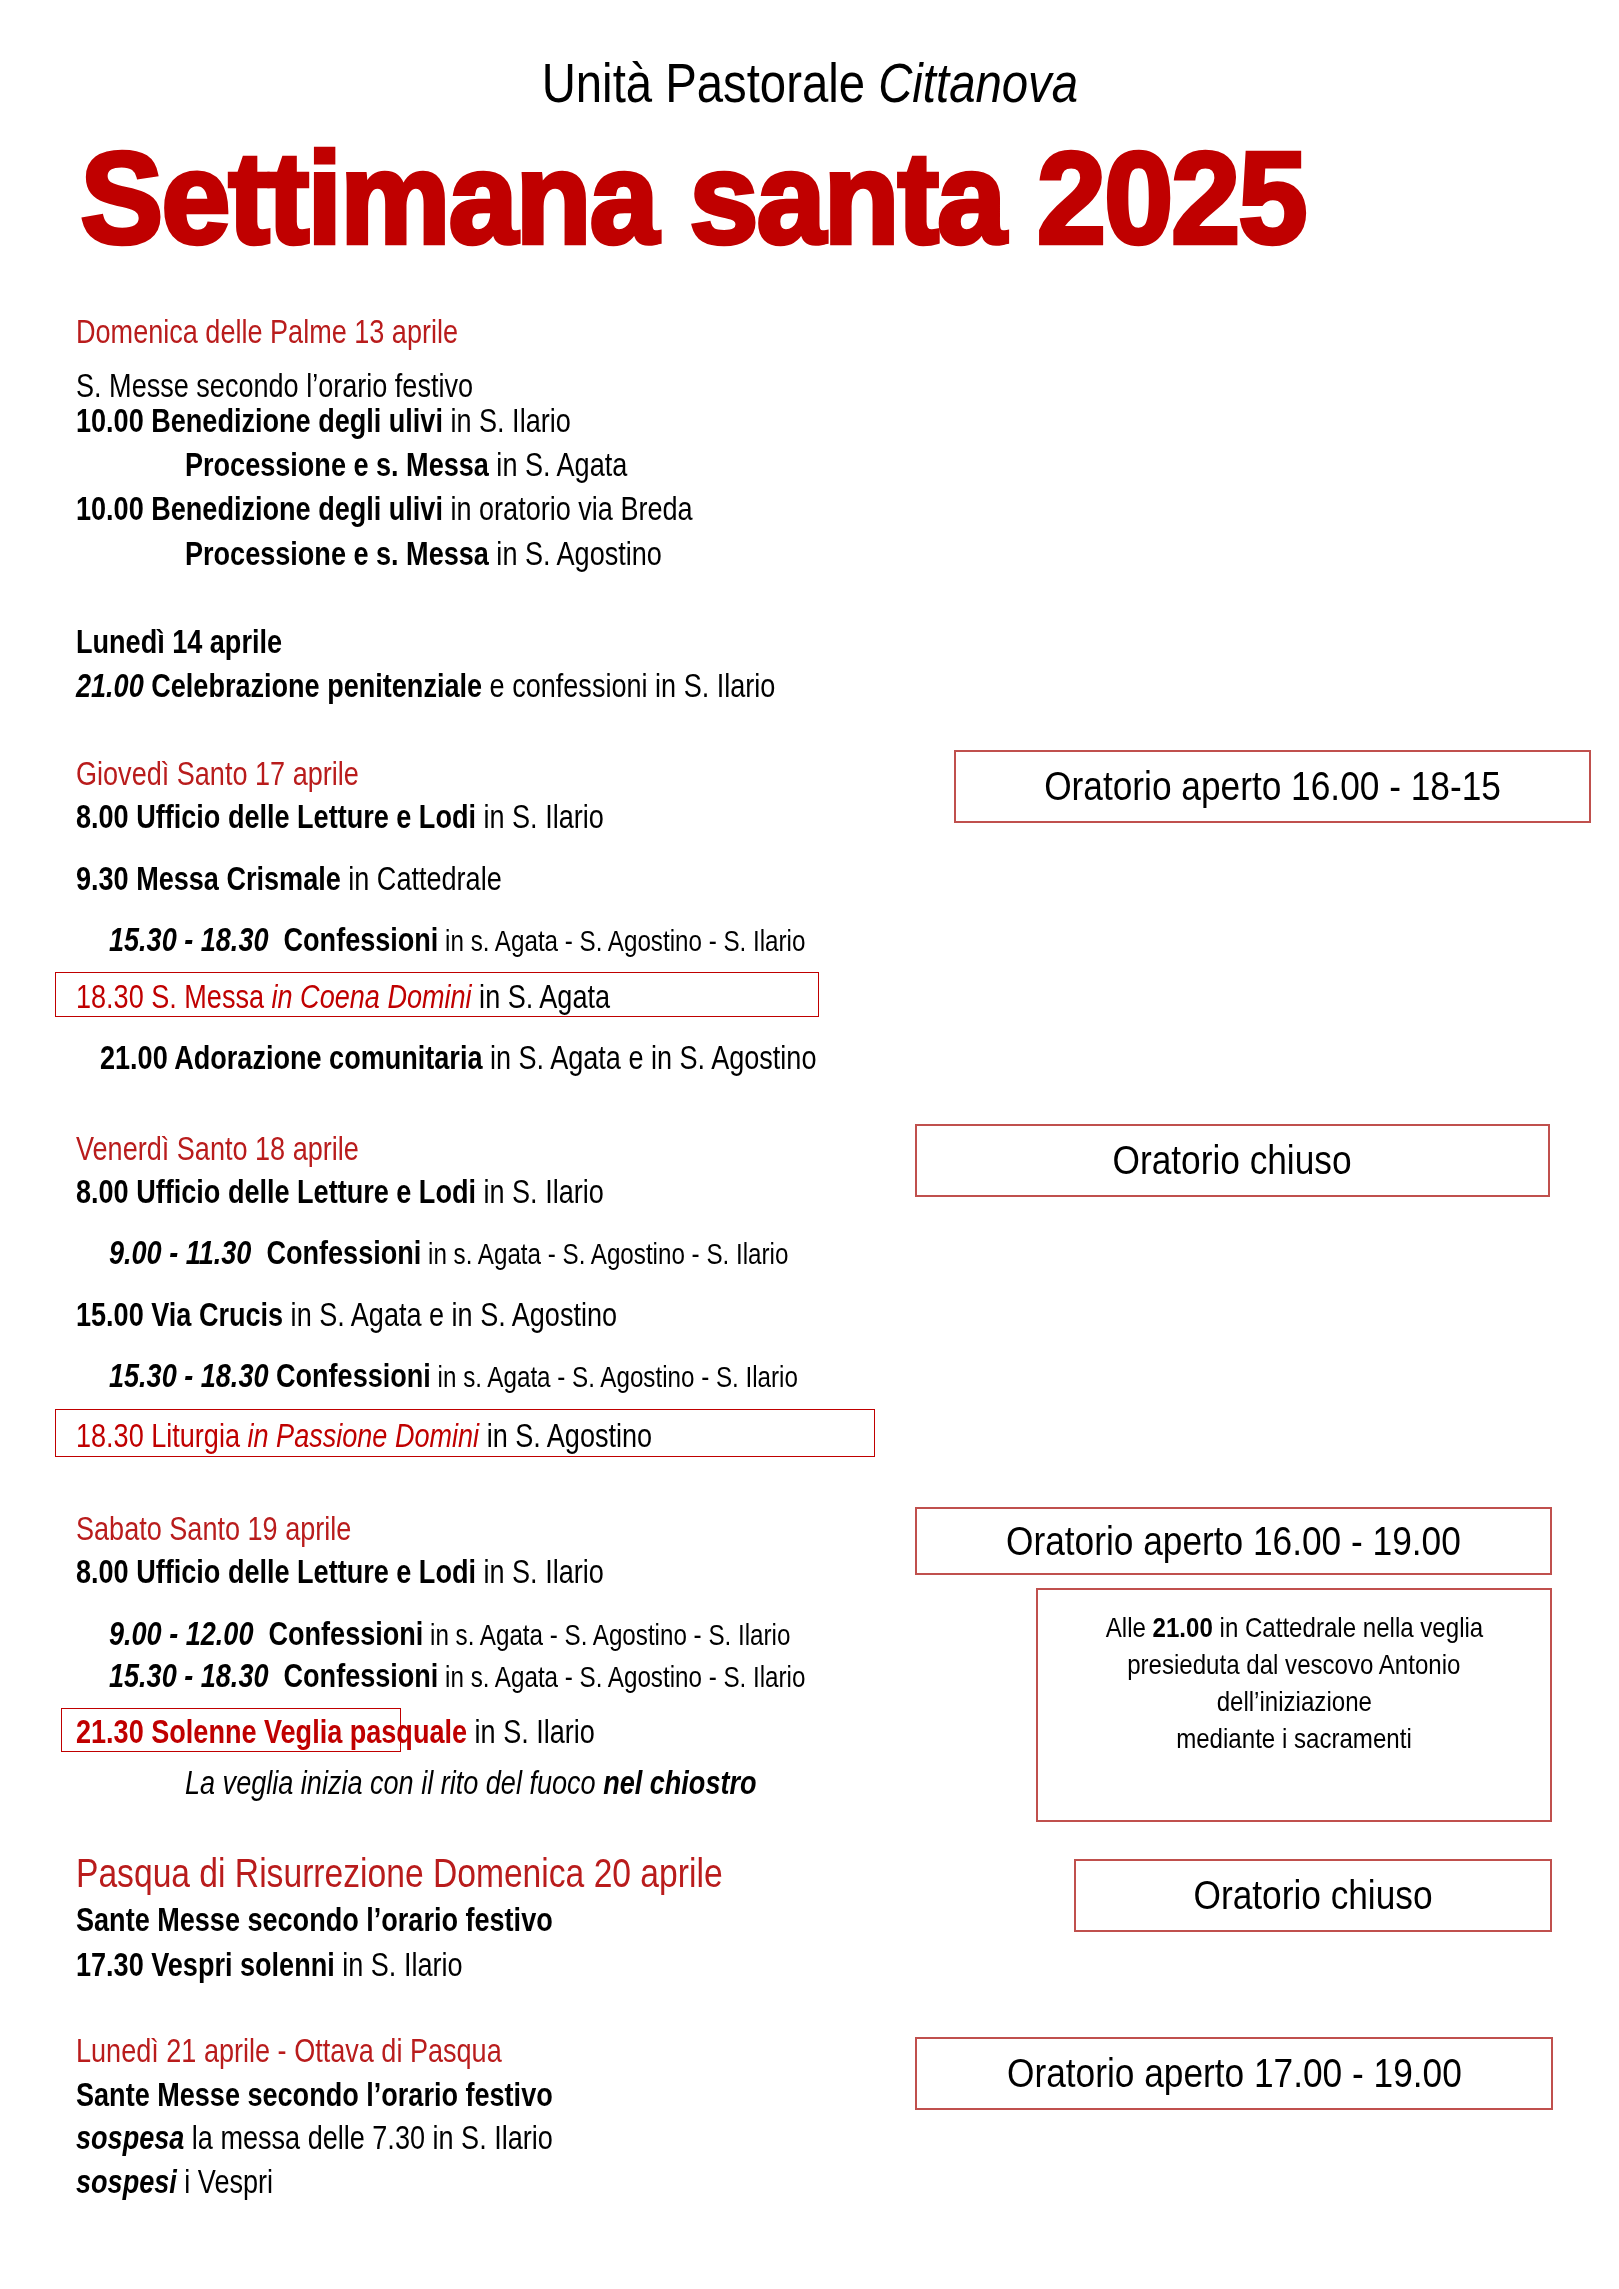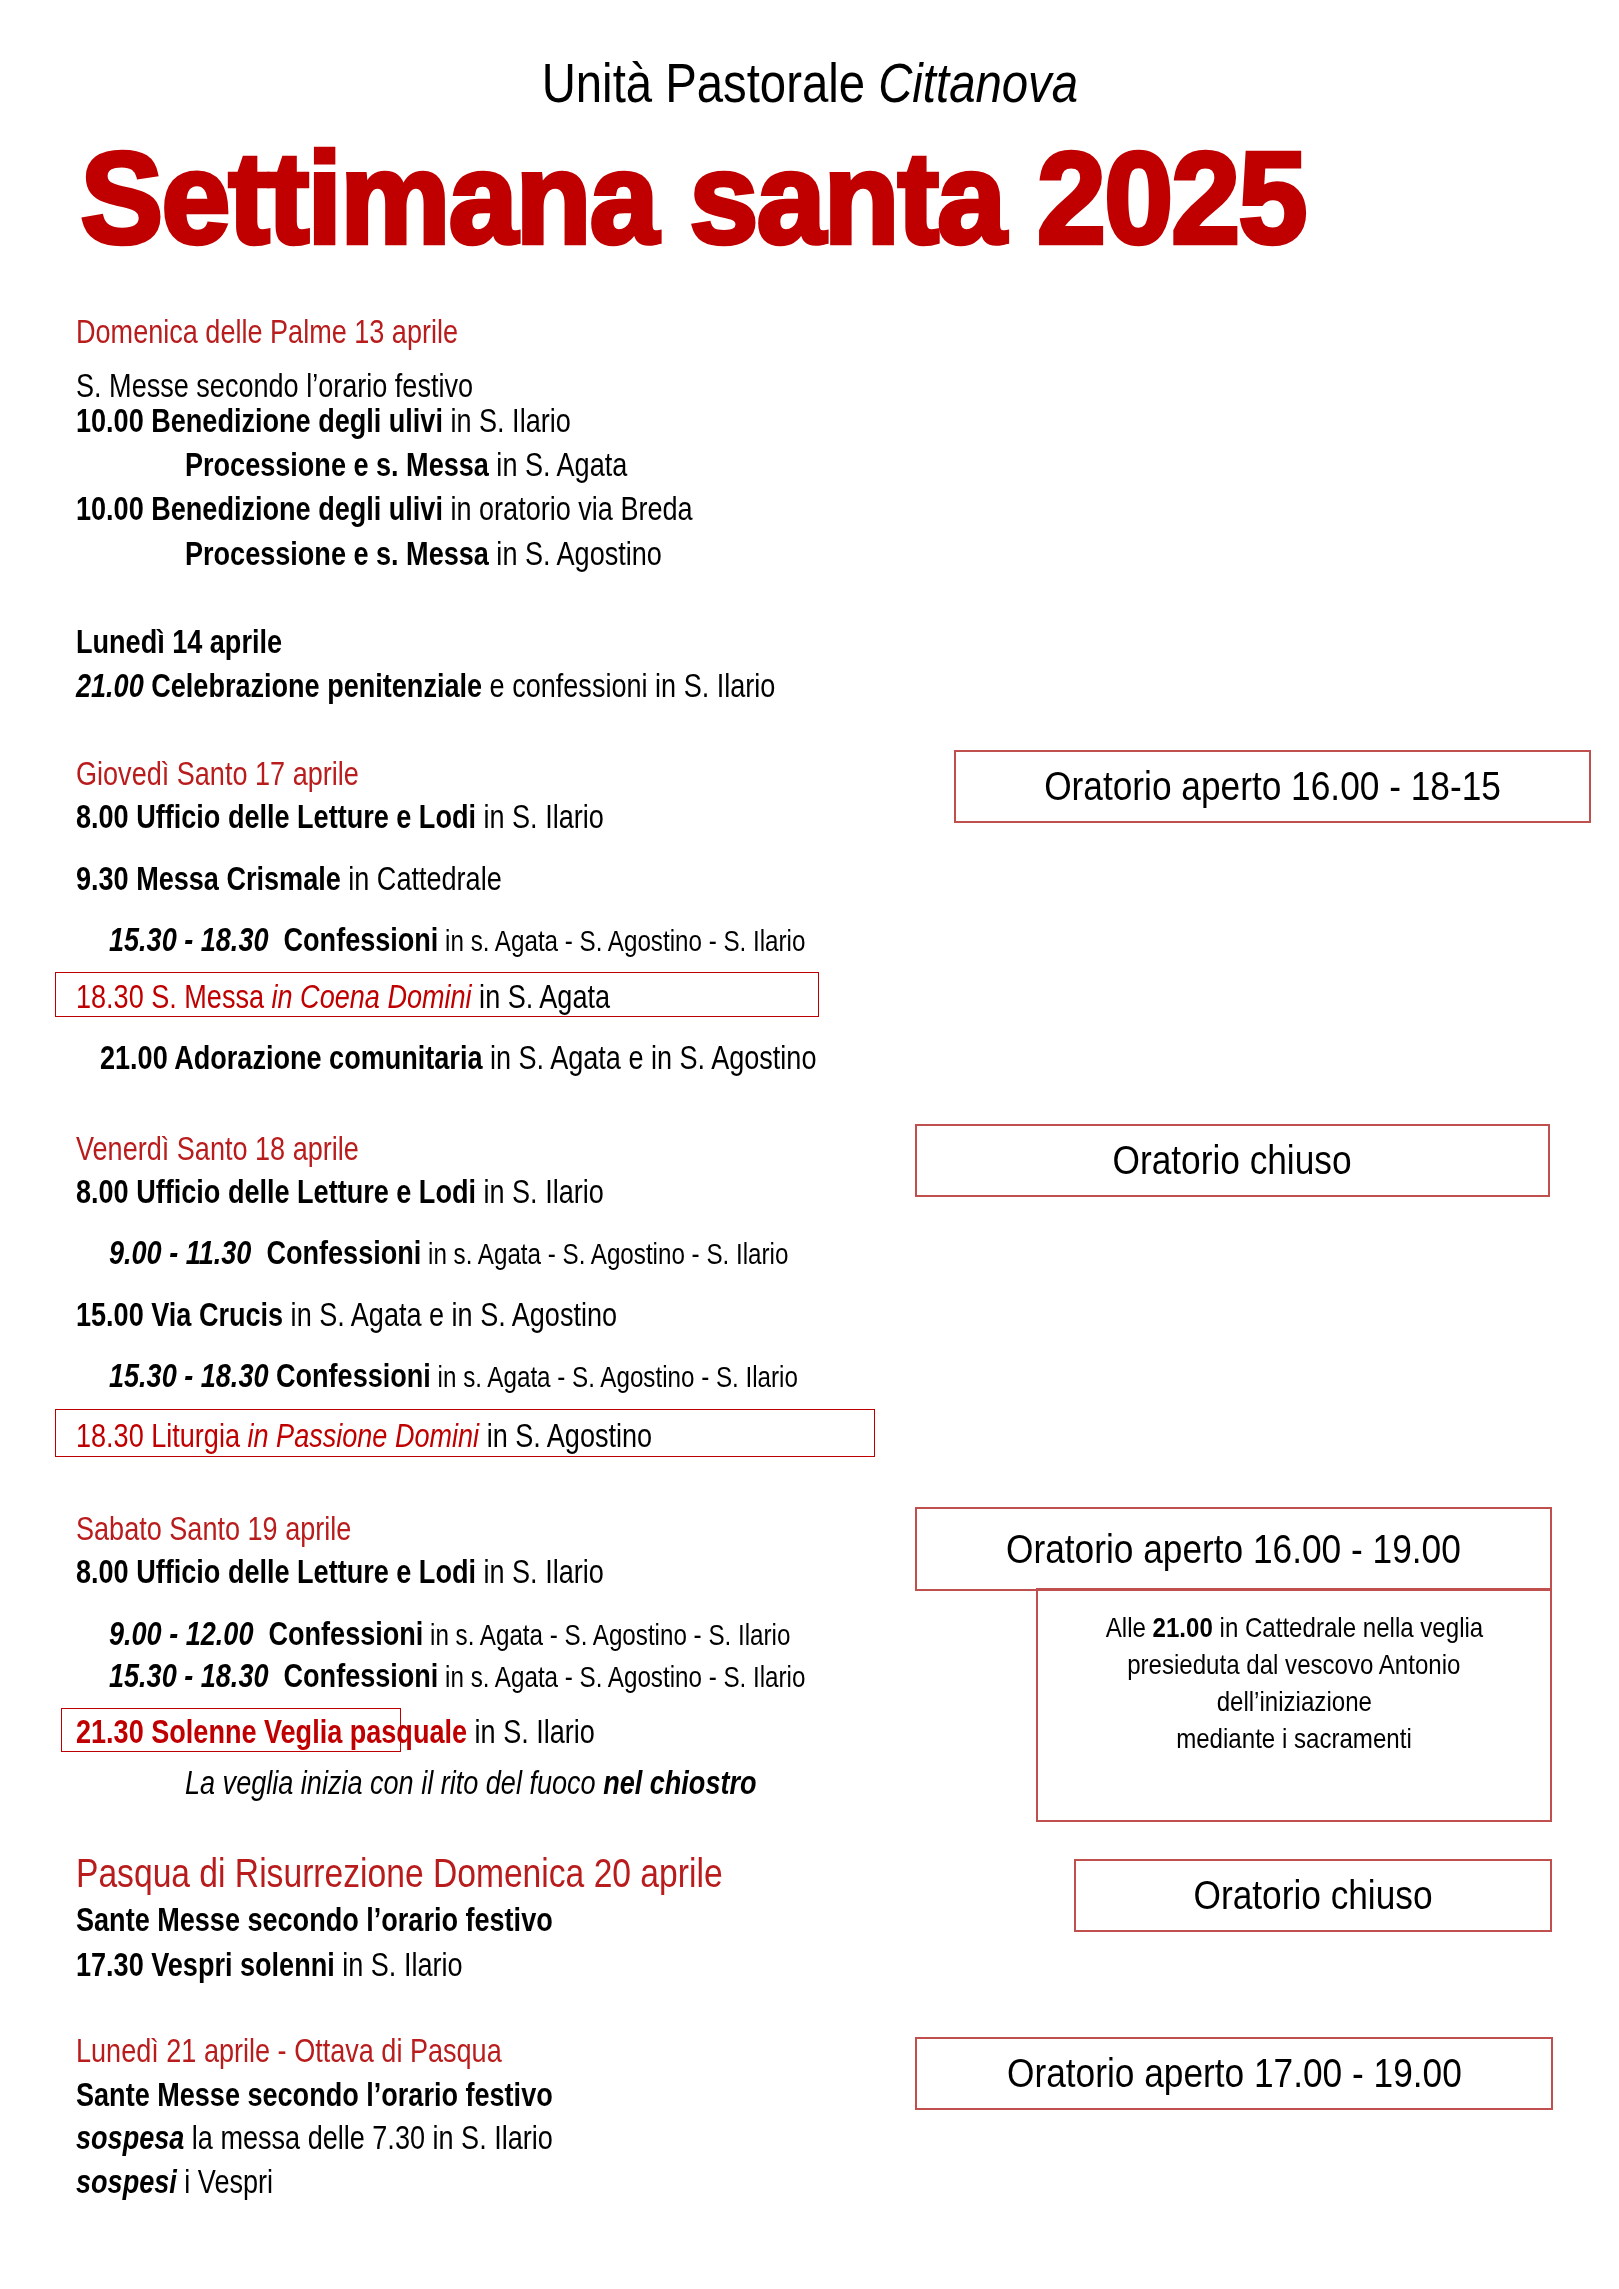--- a/index.html
+++ b/index.html
@@ -79,21 +79,21 @@
   </div>
 
 <div class="abs line head" style="left:76px;top:1508px;"><span class="sx">Sabato Santo 19 aprile</span></div>
 <div class="abs line" style="left:76px;top:1551px;"><span class="sx"><span class="b">8.00 Ufficio delle Letture e Lodi</span><span> in S. Ilario</span></span></div>
 <div class="abs line" style="left:109px;top:1613px;"><span class="sx"><span class="b i">9.00 - 12.00</span><span class="b" style="white-space:pre">  Confessioni</span><span class="small"> in s. Agata - S. Agostino - S. Ilario</span></span></div>
 <div class="abs line" style="left:109px;top:1655px;"><span class="sx"><span class="b i">15.30 - 18.30</span><span class="b" style="white-space:pre">  Confessioni</span><span class="small"> in s. Agata - S. Agostino - S. Ilario</span></span></div>
 <div class="hl-box" style="left:61px;top:1708px;width:343px;height:0;border:none;"></div>
 <div class="hl-box" style="left:61px;top:1708px;width:338px;height:42px;"></div>
 <div class="abs line" style="left:76px;top:1711px;"><span class="sx"><span class="red b">21.30 Solenne Veglia pasquale</span><span> in S. Ilario</span></span></div>
 <div class="abs line i" style="left:185px;top:1762px;"><span class="sx"><span>La veglia inizia con il rito del fuoco </span><span class="b">nel chiostro</span></span></div>
-<div class="ora-box" style="left:915px;top:1507px;width:637px;height:84px;">
+<div class="ora-box" style="left:915px;top:1507px;width:637px;height:68px;">
     <span class="sx">Oratorio aperto 16.00 - 19.00</span>
   </div>
 <div class="note-box" style="left:1036px;top:1588px;width:516px;height:234px;">
   <div><span class="sx"><span>Alle </span><span class="b">21.00</span><span> in Cattedrale nella veglia</span></span></div>
   <div><span class="sx">presieduta dal vescovo Antonio</span></div>
   <div><span class="sx">dell’iniziazione</span></div>
   <div><span class="sx">mediante i sacramenti</span></div>
 </div>
 
 <div class="abs line head" style="left:76px;top:1848px;font-size:41px;line-height:50px;"><span class="sx">Pasqua di Risurrezione Domenica 20 aprile</span></div>

